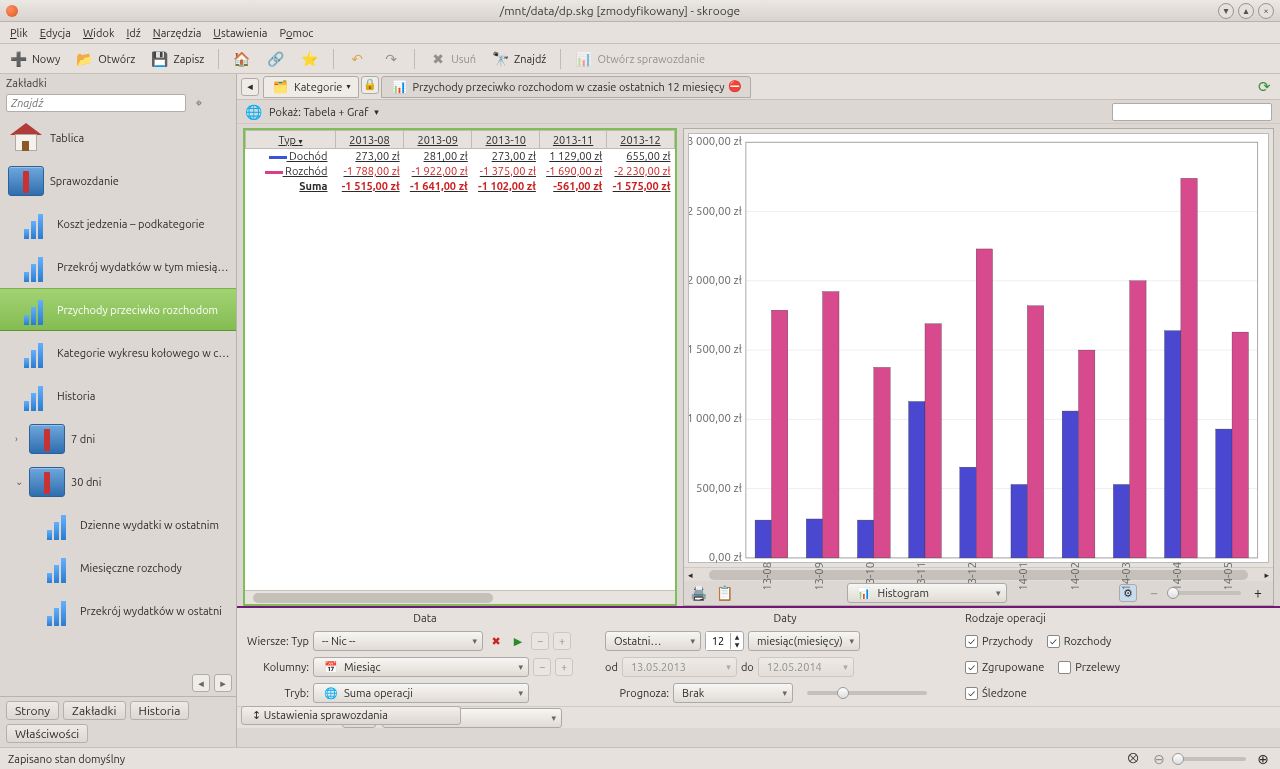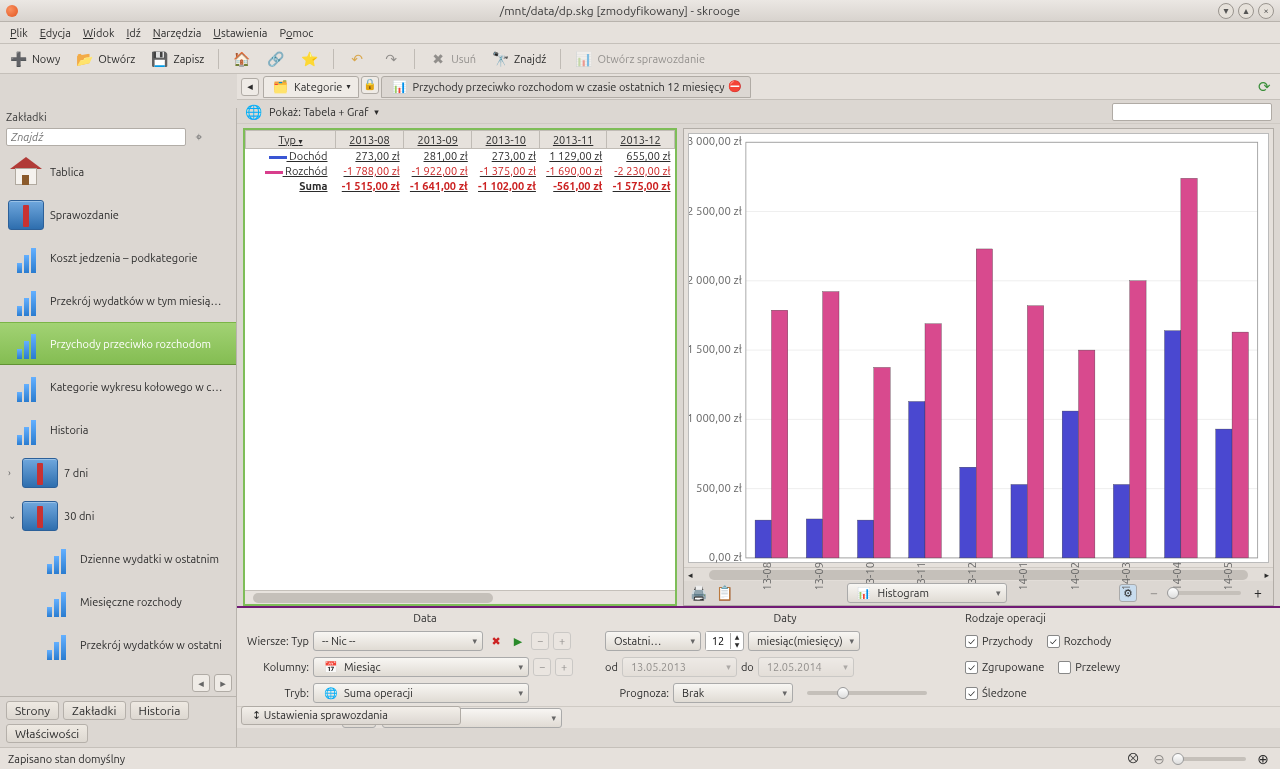--- a/index.html
+++ b/index.html
@@ -18,28 +18,28 @@
 
 
 .toolbar { height: 30px; background: #e6e1dc; display: flex; align-items: center; padding: 0 6px; gap: 8px; border-bottom: 1px solid #c5c0ba; }
 .tool-btn { display: flex; align-items: center; gap: 4px; padding: 2px 4px; border-radius: 3px; }
 .tool-sep { width: 1px; height: 20px; background: #c0bbb5; margin: 0 2px; }
 .ic { width: 18px; height: 18px; display: inline-flex; align-items: center; justify-content: center; font-size: 14px; }
 .disabled { opacity: 0.45; }
 
 
 .main-area { flex: 1; display: flex; min-height: 0; }
-.sidebar { width: 237px; background: #dcd7d2; border-right: 1px solid #b8b3ad; display: flex; flex-direction: column; margin-top: 34px; }
+.sidebar { width: 237px; background: #dcd7d2; border-right: 1px solid #b8b3ad; display: flex; flex-direction: column; }
 .sidebar-header { padding: 3px 6px; font-size: 11px; color: #3b3b3b; }
 .search-input { width: 180px; height: 18px; border: 1px solid #b2ada7; border-radius: 2px; padding: 0 4px; background: #fff; color: #888; font-style: italic; }
 .search-row { display: flex; align-items: center; gap: 4px; padding: 2px 6px; }
 
 .tree { flex: 1; overflow: hidden; padding-top: 2px; }
 .tree-item { display: flex; align-items: center; padding: 0 4px 0 8px; height: 43px; gap: 6px; }
-.tree-item.sub { padding-left: 8px; height: 43px; }
+.tree-item.sub { padding-left: 15px; height: 43px; }
 .tree-item.sub2 { padding-left: 38px; height: 43px; }
 .tree-item.selected { background: linear-gradient(#a2d274,#84bd52); color: #fff; border-top: 1px solid #7ab547; border-bottom: 1px solid #619234; }
 .tree-folder { width: 36px; height: 30px; border-radius: 3px; background: linear-gradient(#6fa7dd,#2e6eae); position: relative; border: 1px solid #2c6099; box-shadow: inset 0 1px 0 rgba(255,255,255,.3); }
 .tree-folder::after { content:""; position:absolute; left:14px; top:4px; width:6px; height:22px; background:#c83232; border-radius:1px; }
 .tree-chart { width: 36px; height: 30px; display: flex; align-items: flex-end; gap: 2px; justify-content: center; }
 .tree-chart span { width: 5px; background: linear-gradient(#64b0ff,#2a7cd0); }
 .tree-chart span:nth-child(1){height:10px} .tree-chart span:nth-child(2){height:18px} .tree-chart span:nth-child(3){height:25px}
 .tree-house { width:36px; height:30px; position:relative; }
 .tree-house .roof { position:absolute; left:2px; top:0; width:0; height:0; border-left:16px solid transparent; border-right:16px solid transparent; border-bottom:12px solid #b13b37; }
 .tree-house .wall { position:absolute; left:7px; top:11px; width:22px; height:17px; background:#f5f2ee; border:1px solid #b0a99f; }

